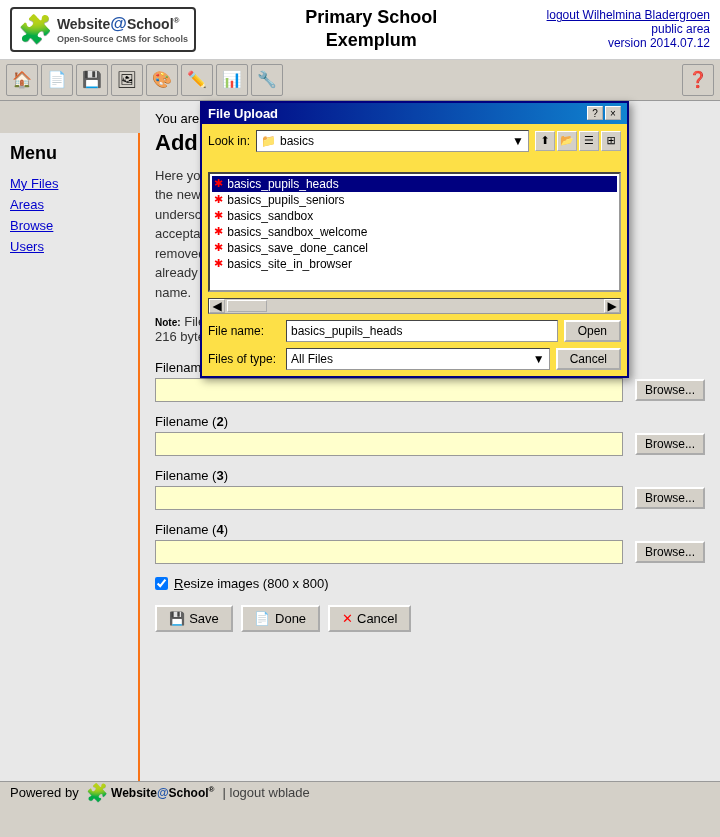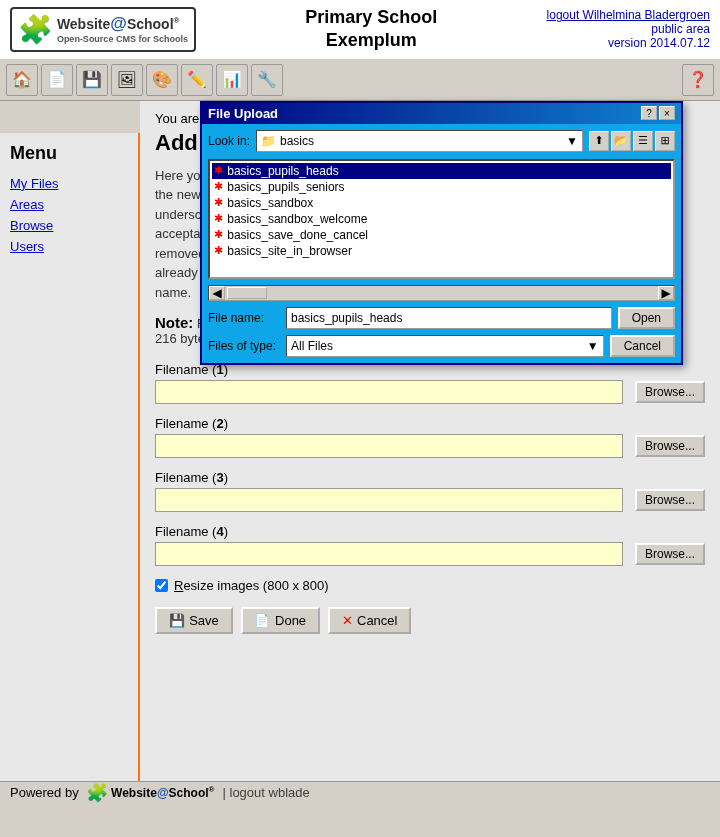--- a/index.html
+++ b/index.html
@@ -23,41 +23,41 @@
     .sidebar { width: 140px; background: #e8e8e8; padding: 10px; border-right: 2px solid #f97316; margin-top: 32px; }
     .sidebar-title { font-size: 18px; font-weight: bold; margin-bottom: 12px; }
     .sidebar-link { display: block; color: #0000cc; text-decoration: underline; margin-bottom: 6px; cursor: pointer; font-size: 13px; }
 
     
     .content { flex: 1; padding: 10px 15px; background: #e8e8e8; position: relative; }
     .breadcrumb { font-size: 13px; margin-bottom: 4px; }
     .page-title { font-size: 22px; font-weight: bold; margin-bottom: 10px; }
     .description { font-size: 13px; margin-bottom: 12px; color: #333; line-height: 1.5; }
     .note-section { margin-bottom: 16px; }
-    .note-label { font-weight: bold; font-size: 15px; }
+    .note-label { font-weight: bold; font-size: 10px; }
     .note-text { font-size: 13px; color: #333; }
     .file-row { margin-bottom: 12px; }
     .file-label { font-size: 13px; margin-bottom: 3px; }
     .file-label b { font-weight: bold; }
     .file-input-row { display: flex; align-items: center; gap: 12px; }
     .file-input { flex: 1; background: #ffffcc; border: 1px solid #999; height: 24px; padding: 2px 4px; }
     .browse-btn { background: #d4d0c8; border: 2px outset #fff; padding: 2px 8px; cursor: pointer; font-size: 12px; white-space: nowrap; }
     .checkbox-row { margin: 10px 0 14px 0; display: flex; align-items: center; gap: 6px; }
     .checkbox-row input { margin: 0; }
     .action-buttons { display: flex; gap: 8px; align-items: center; }
     .action-btn { background: #d4d0c8; border: 2px outset #fff; padding: 4px 12px; cursor: pointer; font-size: 13px; display: flex; align-items: center; gap: 4px; }
 
     
     .dialog-overlay { position: absolute; top: 0; left: 60px; z-index: 100; }
-    .dialog { border: 2px solid #000080; background: #0ea5e9; width: 483px; font-size: 12px; box-shadow: 3px 3px 8px rgba(0,0,0,0.4); }
+    .dialog { border: 2px solid #000080; background: #fde047; width: 429px; font-size: 12px; box-shadow: 3px 3px 8px rgba(0,0,0,0.4); }
     .dialog-title { background: linear-gradient(to right, #000080, #1084d0); color: #fff; padding: 3px 6px; display: flex; align-items: center; justify-content: space-between; font-size: 13px; font-weight: bold; }
     .dialog-title-btns { display: flex; gap: 2px; }
     .dialog-title-btn { width: 16px; height: 14px; background: #d4d0c8; border: 1px outset #fff; font-size: 10px; display: flex; align-items: center; justify-content: center; cursor: pointer; }
     .dialog-body { padding: 6px; }
-    .look-in-row { display: flex; align-items: center; gap: 6px; margin-bottom: 7px; }
+    .look-in-row { display: flex; align-items: center; gap: 6px; margin-bottom: 20px; }
     .look-in-label { font-size: 12px; white-space: nowrap; }
     .look-in-select { flex: 1; background: #fff; border: 1px inset #999; height: 22px; padding: 1px 4px; display: flex; align-items: center; gap: 4px; }
     .look-in-icons { display: flex; gap: 2px; }
     .look-in-icon { width: 20px; height: 20px; background: #d4d0c8; border: 1px outset #fff; display: flex; align-items: center; justify-content: center; font-size: 11px; cursor: pointer; }
     .file-list { border: 2px inset #999; background: #fff; height: 120px; overflow-y: auto; margin-bottom: 6px; padding: 2px; }
     .file-list-item { display: flex; align-items: center; gap: 4px; padding: 1px 2px; cursor: pointer; font-size: 12px; }
     .file-list-item.selected { background: #000080; color: #fff; }
     .file-icon { color: red; font-size: 11px; }
     .scrollbar-row { background: #d4d0c8; height: 16px; display: flex; align-items: center; margin-bottom: 6px; border: 1px inset #999; }
     .scrollbar-thumb { width: 40px; height: 12px; background: #d4d0c8; border: 1px outset #fff; margin: 0 2px; }

